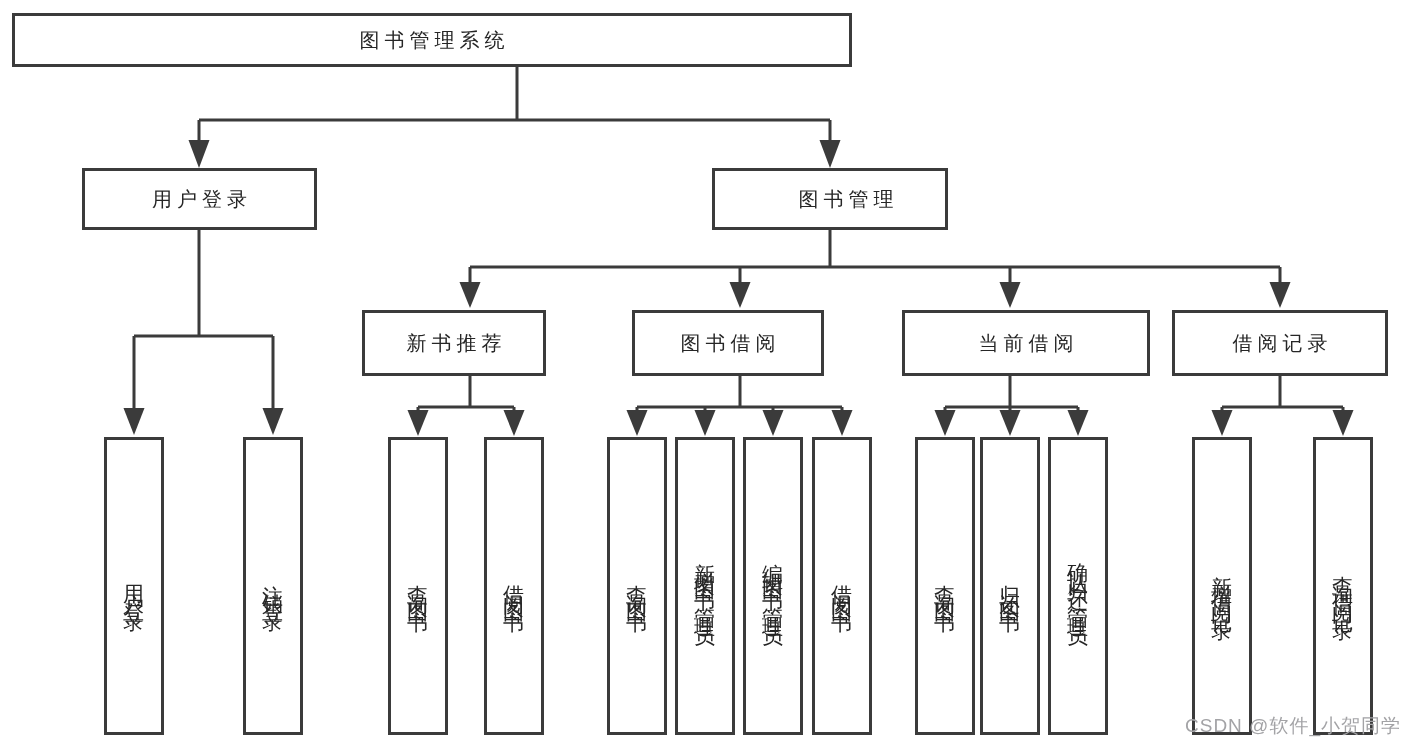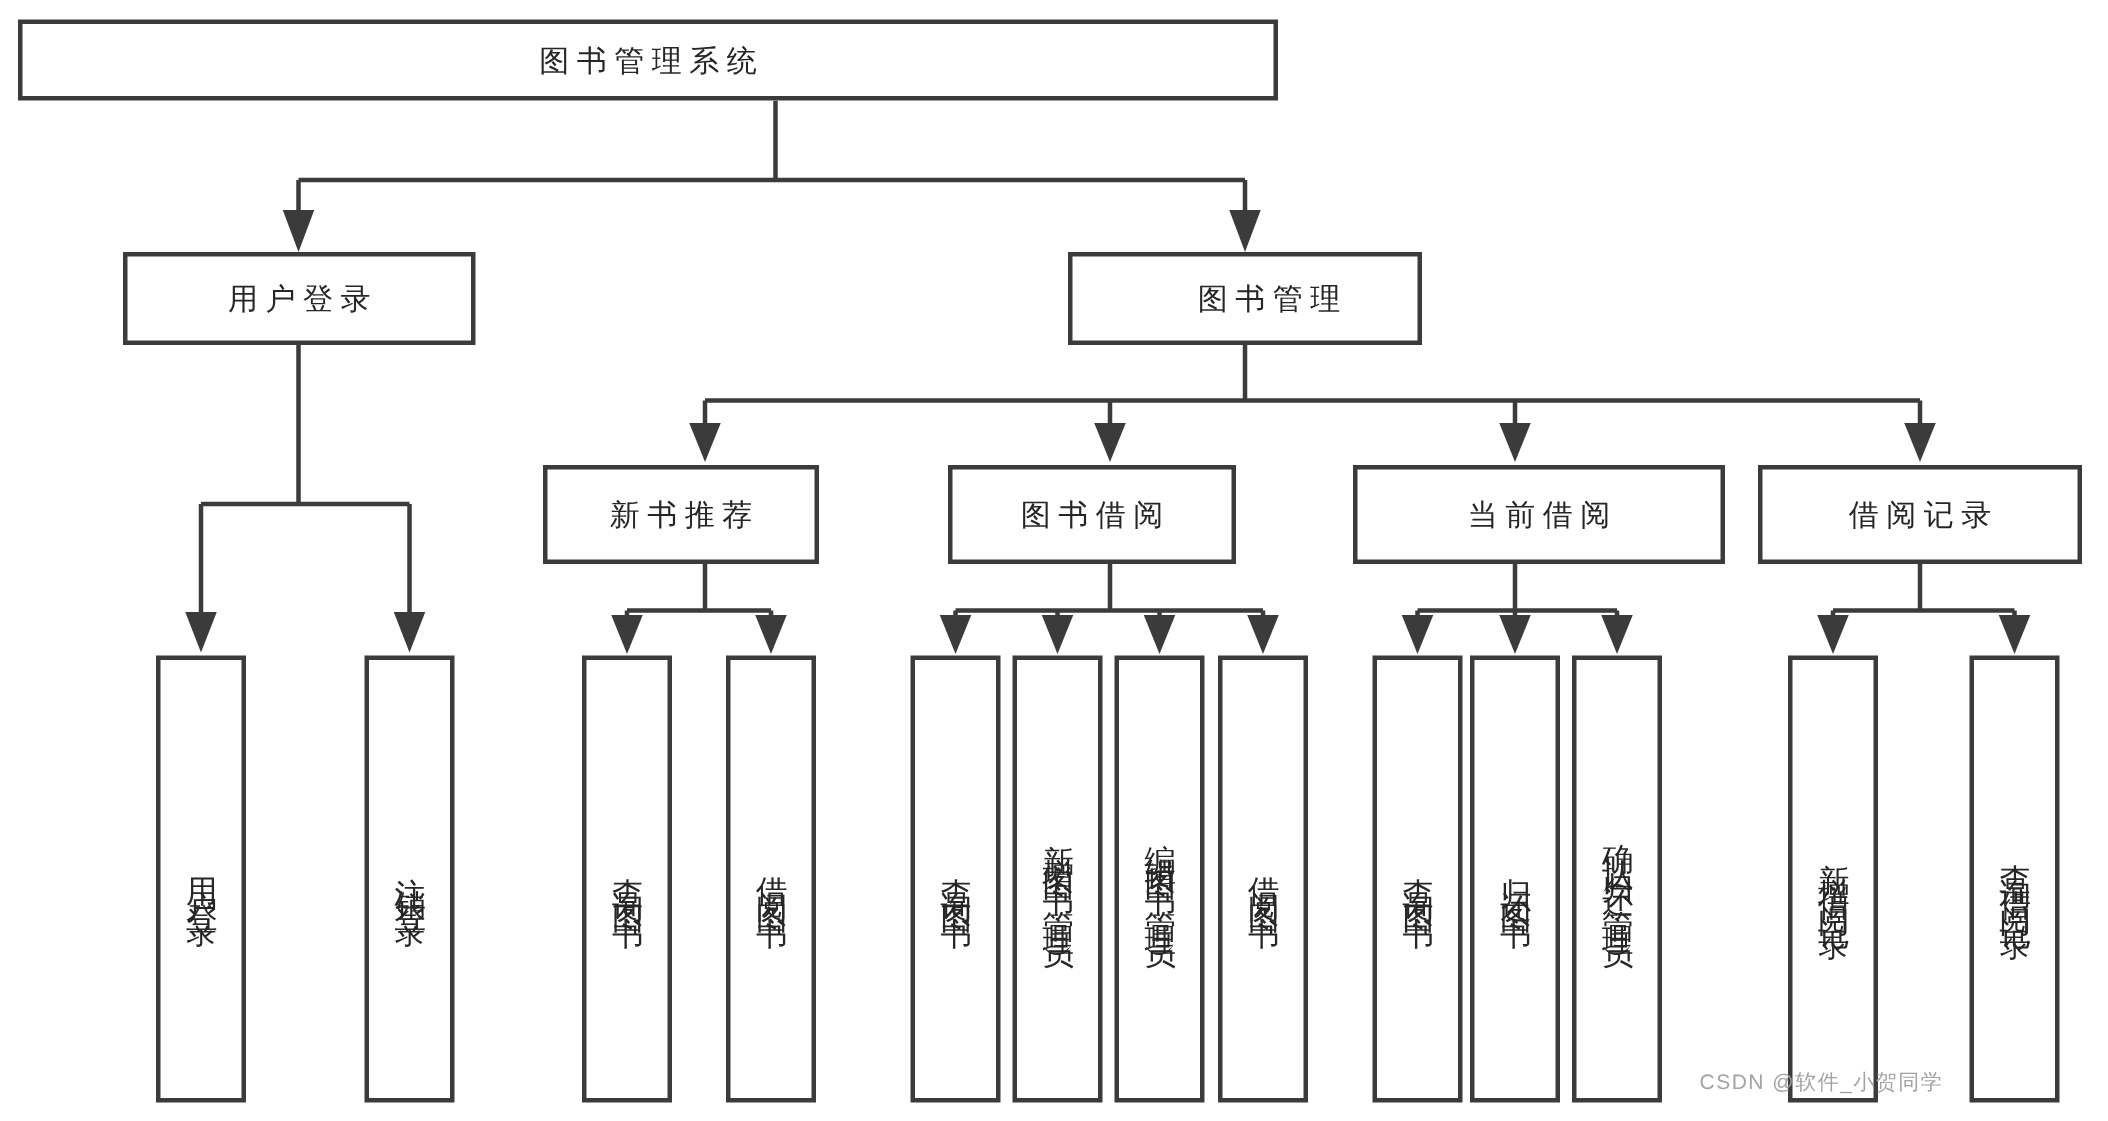--- a/index.html
+++ b/index.html
@@ -47,22 +47,22 @@
   }
   .vtext{
     writing-mode:vertical-rl;
     text-orientation:mixed;
     font-size:21px;
     letter-spacing:9px;
     line-height:1;
   }
   .watermark{
     position:absolute;
-    left:1133px;top:713px;
-    font-size:14px;
+    left:1185px;top:713px;
+    font-size:19px;
     letter-spacing:1px;
     color:var(--watermark);
     white-space:nowrap;
     z-index:5;
   }
 </style>
 </head>
 <body>
 
 <div class="canvas">

